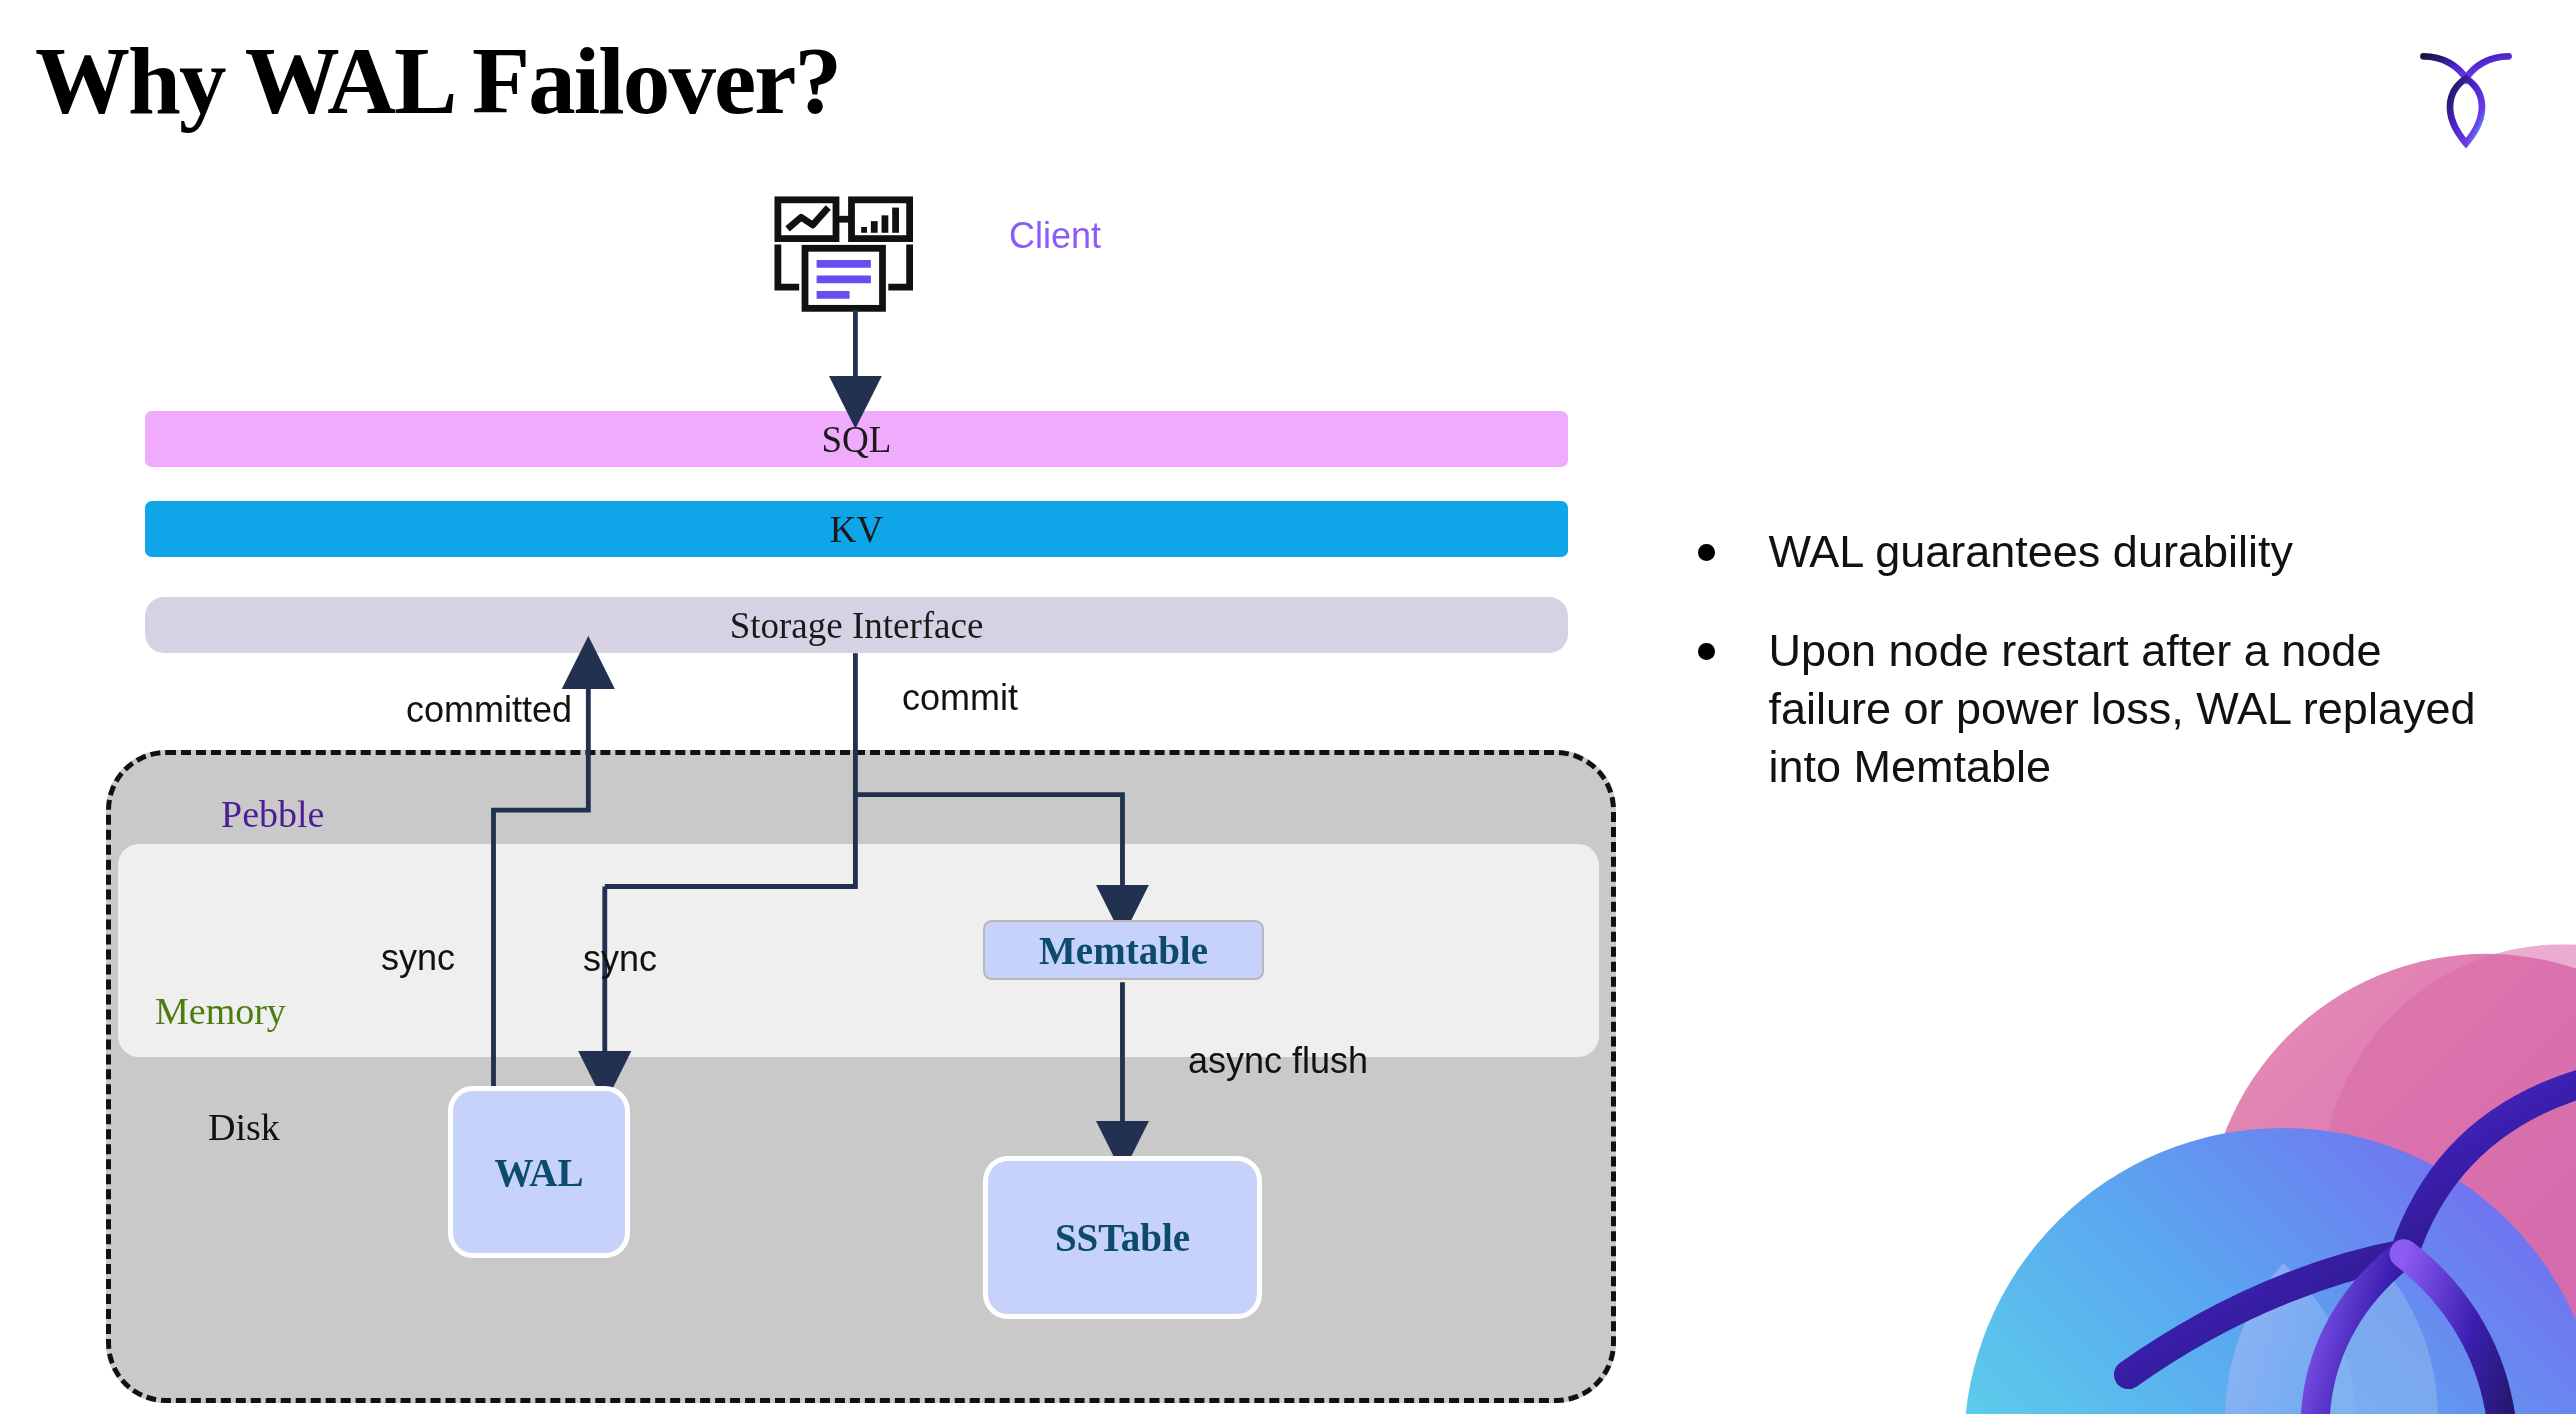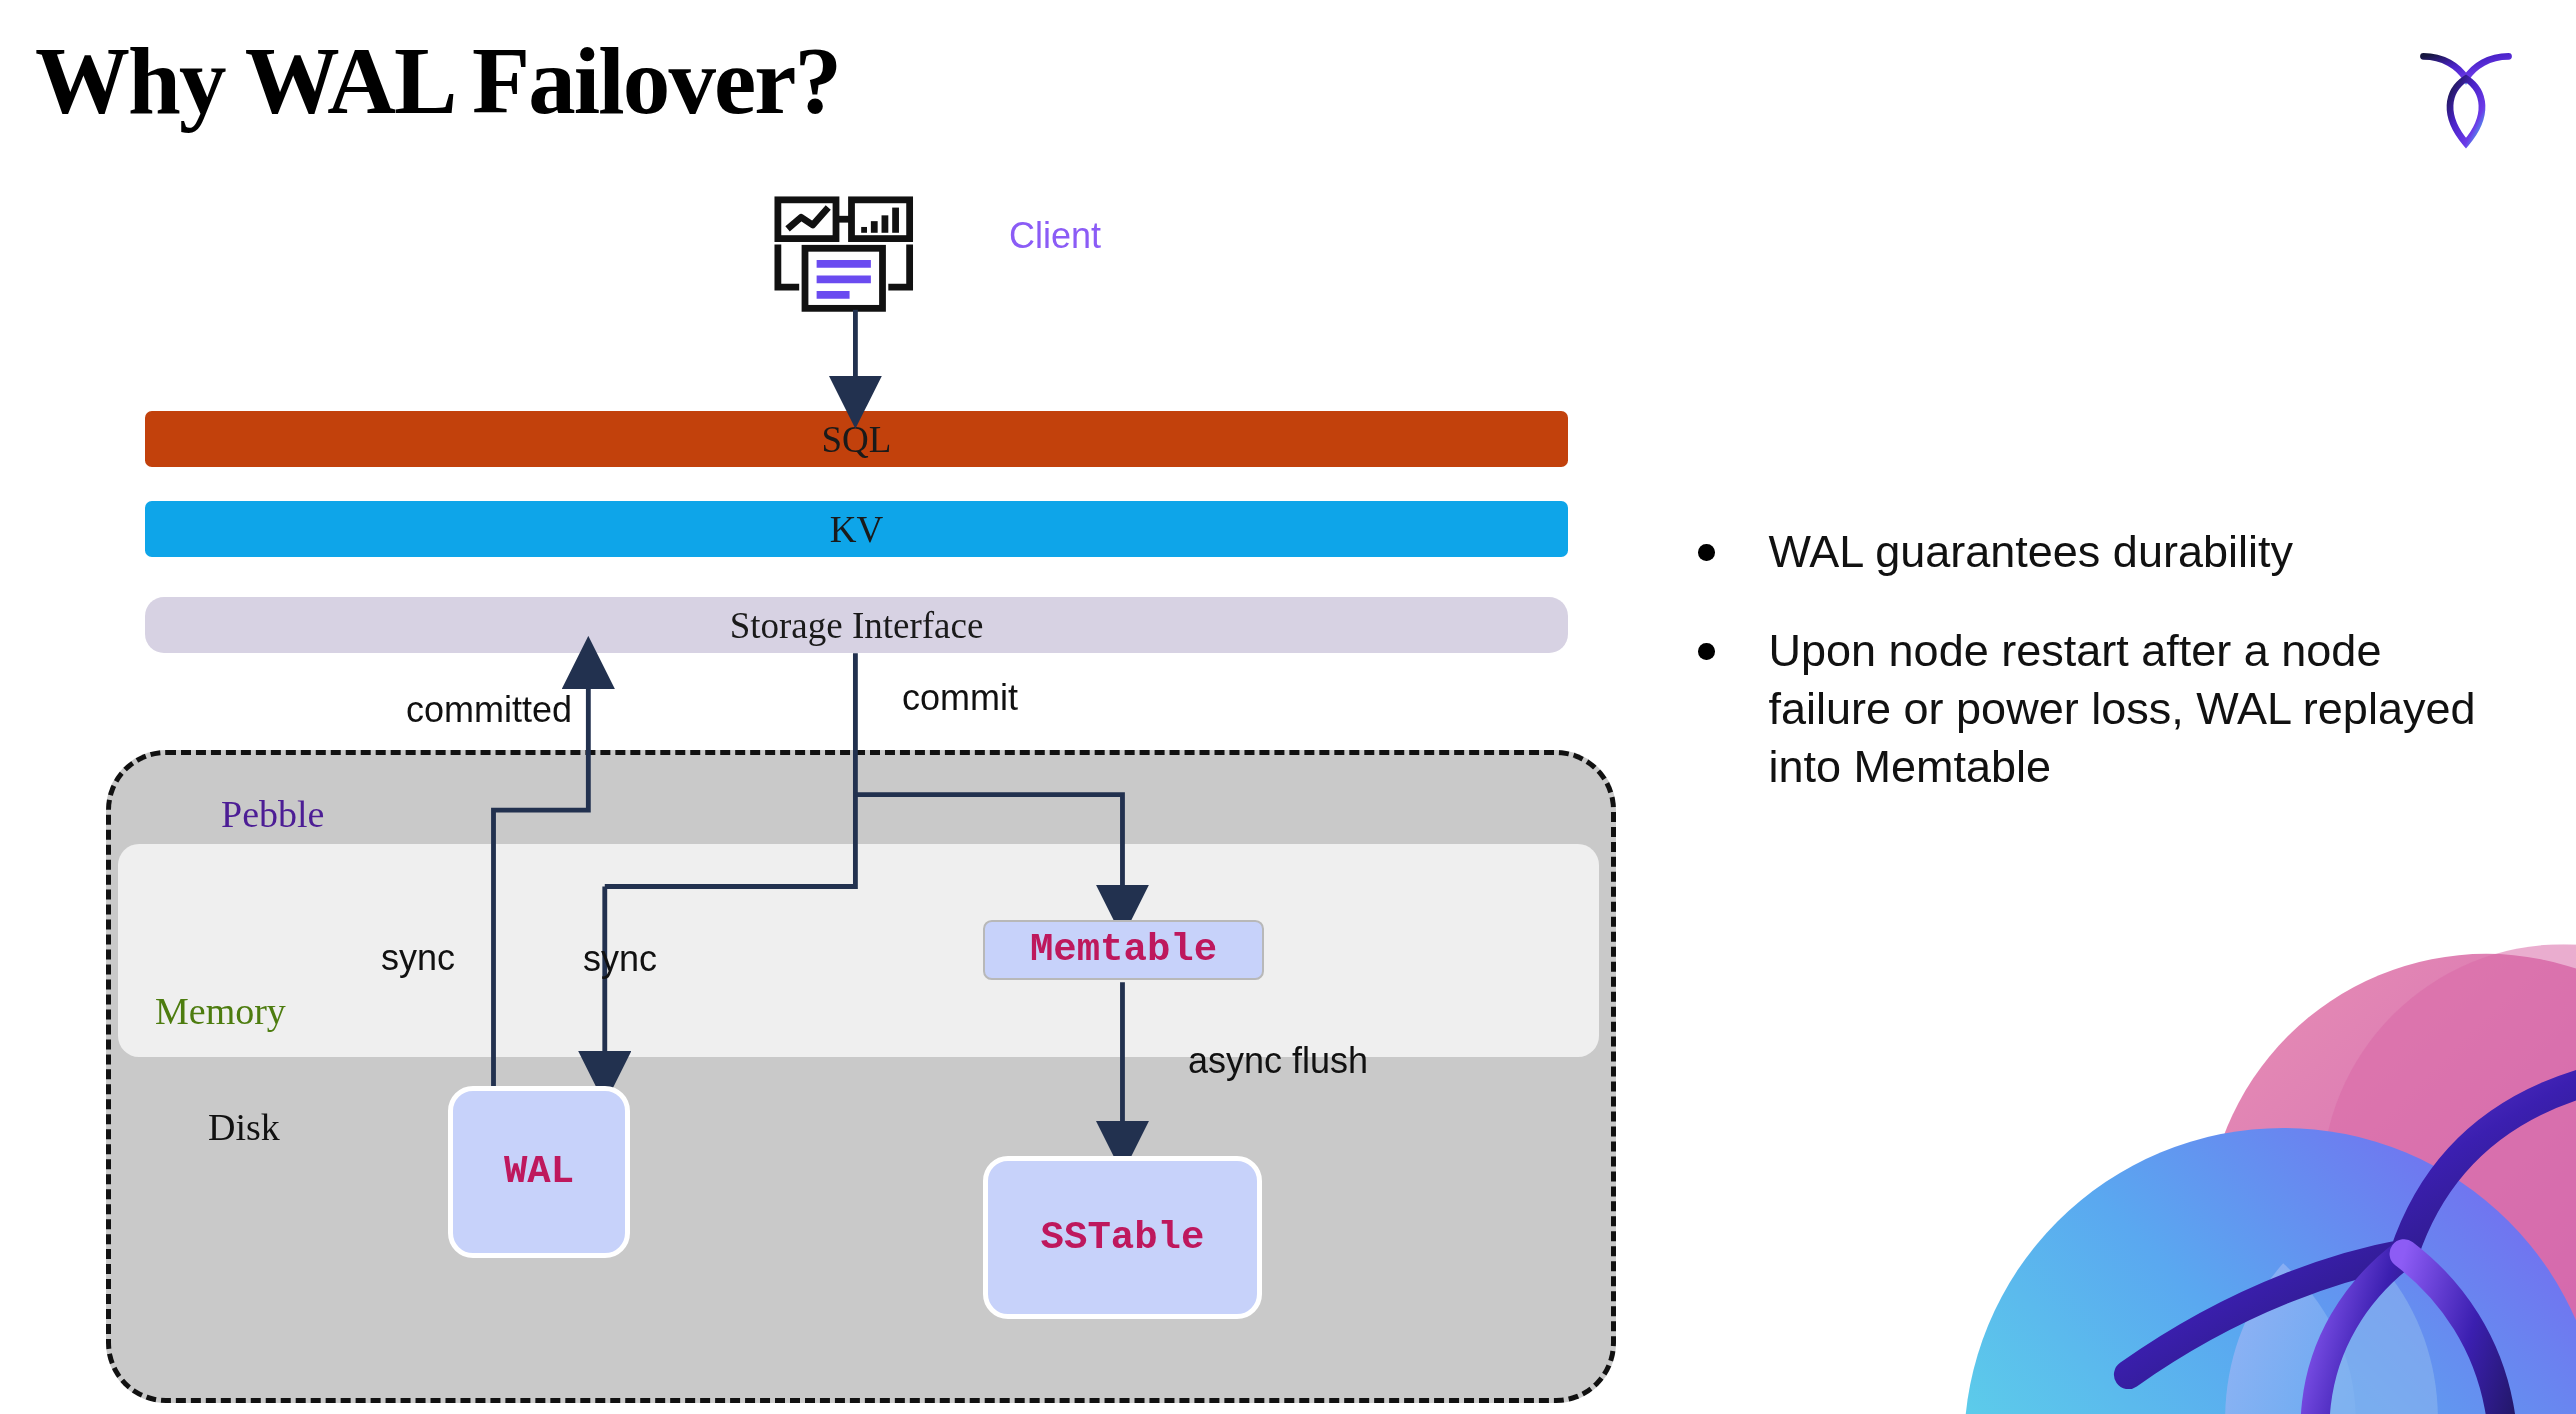--- a/index.html
+++ b/index.html
@@ -80,23 +80,23 @@
     position:absolute;left:208px;top:1105px;
     font-family:"Liberation Serif", serif;
     font-size:38px;color:#111111;
   }
 
   
   .node-box{
     position:absolute;
     background:#c7d2fa;
     display:flex;align-items:center;justify-content:center;
-    font-family:Liberation Mono, monospace;
+    font-family:Liberation Serif, serif;
     font-weight:bold;
-    color:#be185d;
+    color:#0c4a6e;
     box-sizing:border-box;
   }
   #node-memtable{
     left:983px;top:920px;width:281px;height:60px;
     border:2.9px solid #b8b8b8;border-radius:8.7px;
     font-size:39px;
   }
   #node-wal{
     left:448px;top:1086px;width:182px;height:172px;
     border:5.8px solid #ffffff;border-radius:25px;
@@ -229,21 +229,21 @@
     </div>
 
     <div id="client-label">Client</div>
 
     <div id="pebble-container"></div>
     <div id="memory-region"></div>
     <div id="pebble-label">Pebble</div>
     <div id="memory-label">Memory</div>
     <div id="disk-label">Disk</div>
 
-    <div class="layer-bar" id="layer-sql" style="background:#c2410c">SQL</div>
+    <div class="layer-bar" id="layer-sql" style="background:#f0abfc">SQL</div>
     <div class="layer-bar" id="layer-kv" style="background:#0ea5e9">KV</div>
     <div class="layer-bar" id="layer-storage" style="background:#d7d2e3">Storage Interface</div>
 
     <svg id="edges" viewBox="0 0 1700 1462" xmlns="http://www.w3.org/2000/svg">
       <defs>
         <marker id="ah" markerWidth="11" markerHeight="11" refX="6" refY="5.5" orient="auto">
           <path d="M0,0 L11,5.5 L0,11 z" fill="#22314f"></path>
         </marker>
       </defs>
       <g fill="none" stroke="#22314f" stroke-width="5">

